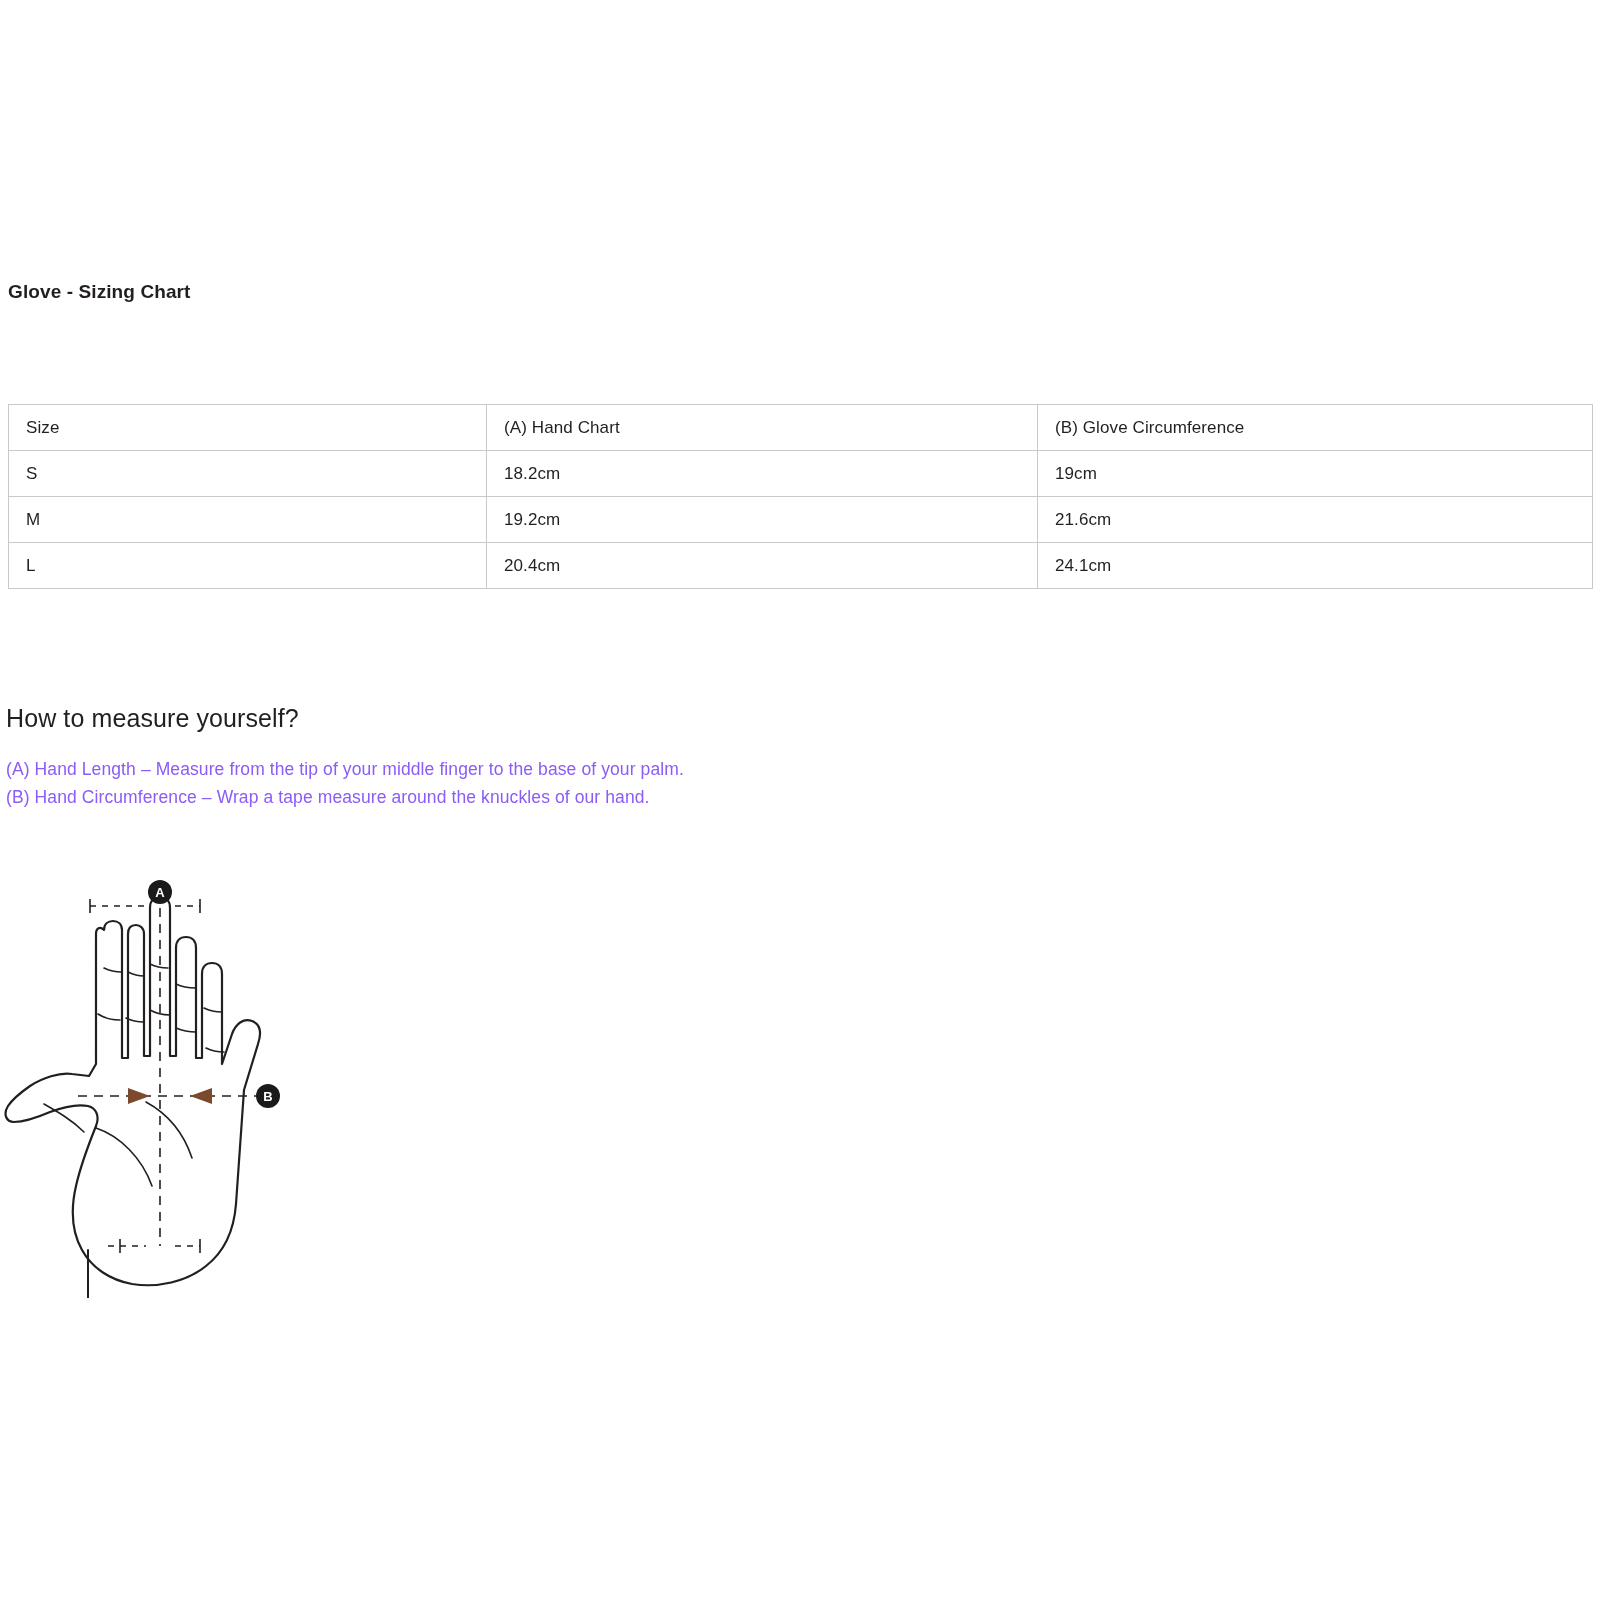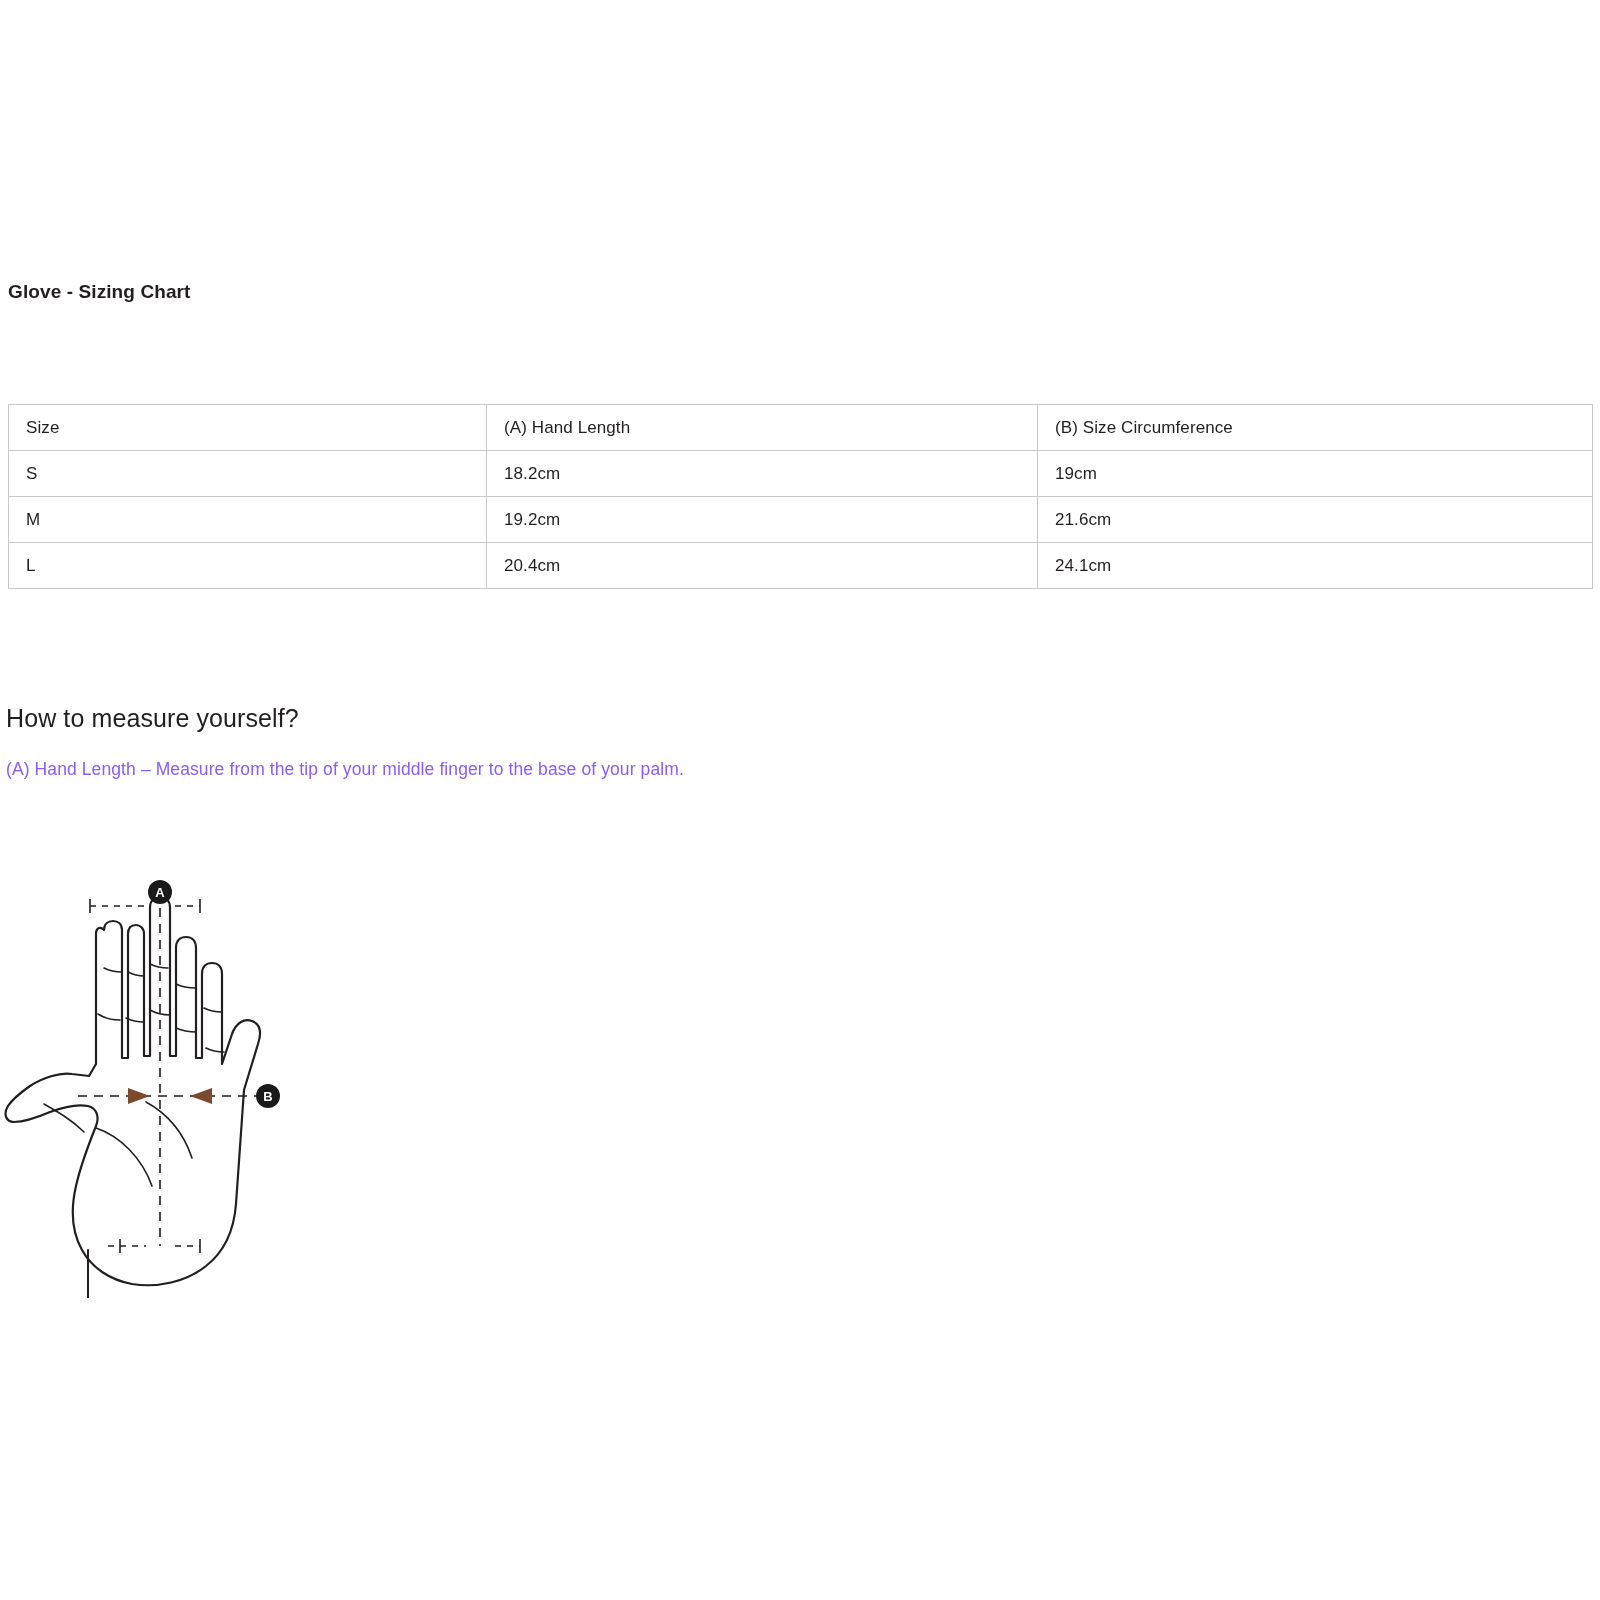--- a/index.html
+++ b/index.html
@@ -93,22 +93,22 @@
 
   <table class="size-table">
     <colgroup>
         <col class="c1">
         <col class="c2">
         <col class="c3">
       </colgroup>
     <thead>
       <tr>
         <th>Size</th>
-        <th>(A) Hand Length</th>
-        <th>(B) Size Circumference</th>
+        <th>(A) Hand Chart</th>
+        <th>(B) Glove Circumference</th>
       </tr>
     </thead>
     <tbody>
       <tr>
         <td>S</td>
         <td>18.2cm</td>
         <td>19cm</td>
       </tr>
       <tr>
         <td>M</td>
@@ -118,20 +118,21 @@
       <tr>
         <td>L</td>
         <td>20.4cm</td>
         <td>24.1cm</td>
       </tr>
     </tbody>
   </table>
 
   <div class="how-title">How to measure yourself?</div>
   <div class="measure-line l1">(A) Hand Length – Measure from the tip of your middle finger to the base of your palm.</div>
+  <div class="measure-line l2">(B) Hand Circumference – Wrap a tape measure around the knuckles of our hand.</div>
 
   <div class="hand-figure">
     <svg width="320" height="430" viewBox="0 0 320 430" xmlns="http://www.w3.org/2000/svg">
       <g fill="none" stroke="#231f20" stroke-width="2.2" stroke-linecap="round" stroke-linejoin="round">
 
         <path d="M104,62
                  C100,58 96,60 96,66
                  L96,196
                  L89,208
                  L72,206

